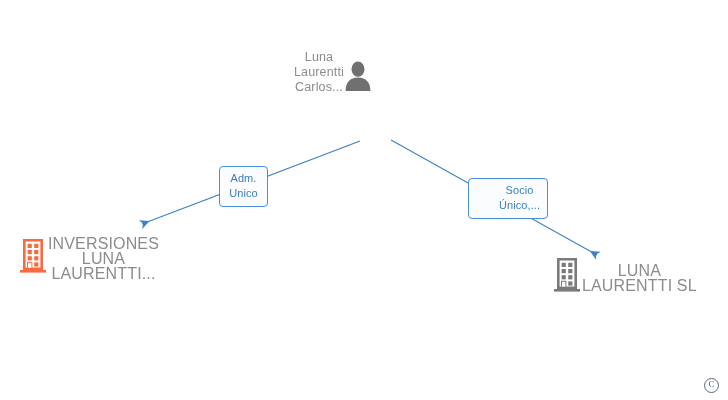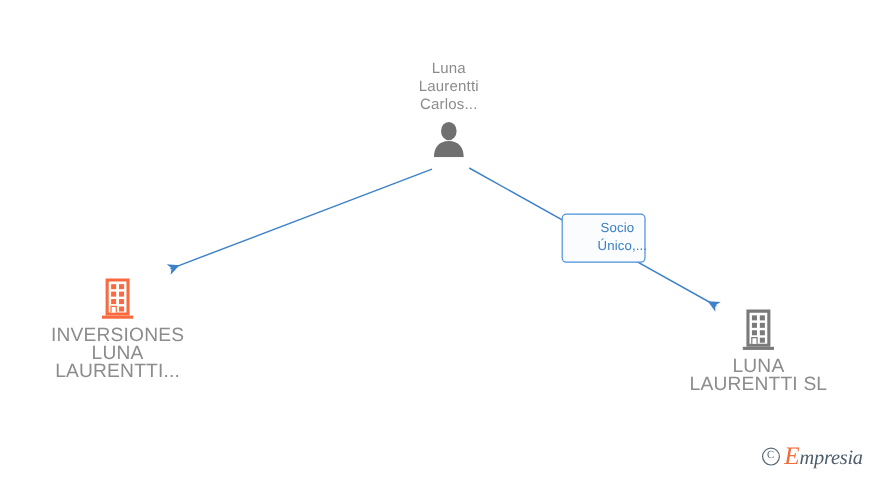--- a/index.html
+++ b/index.html
@@ -22,21 +22,21 @@
     left: 0;
     top: 0;
     width: 728px;
     height: 400px;
   }
 
   
   .node {
     position: absolute;
     display: flex;
-    flex-direction: column;
+    flex-direction: row;
     align-items: center;
     width: 160px;
     text-align: center;
   }
   .node-label {
     color: #8c8c8c;
     font-size: 12.5px;
     line-height: 15px;
     white-space: pre-line;
     letter-spacing: .15px;
@@ -86,21 +86,21 @@
     letter-spacing: .1px;
   }
   #rel-adm-unico {
     left: 219px;
     top: 166px;
     width: 49px;
   }
   #rel-socio-unico {
     left: 468px;
     top: 178px;
-    width: 70px;
+    width: 80px;
     padding-left: 29px;
   }
 
   
   #watermark {
     position: absolute;
     right: 9px;
     bottom: 7px;
     display: flex;
     align-items: center;
@@ -198,22 +198,23 @@
         <rect x="16.2" y="18.2" width="4.2" height="4.2"></rect>
         <rect x="16.2" y="24.4" width="4.2" height="4.2"></rect>
         <rect x="9.6" y="24.4" width="4.2" height="5.0" fill="#ffffff"></rect>
         <path d="M 9.0 23.8 L 14.4 23.8 L 14.4 29.4 L 13.4 29.4 L 13.4 24.8 L 10.0 24.8 L 10.0 29.4 L 9.0 29.4 Z"></path>
       </g>
     </svg>
     <div class="node-label upper">LUNA
 LAURENTTI SL</div>
   </div>
 
+  <div class="rel-label" id="rel-adm-unico">Adm.
+Unico</div>
 
   <div class="rel-label" id="rel-socio-unico">Socio
 Único,...</div>
 
   <div id="watermark">
     <div class="wm-c">C</div>
-    <div class="wm-text"><span class="wm-e">E</span><span>mpresia</span></div>
   </div>
 
 </div>
 
 </body></html>

